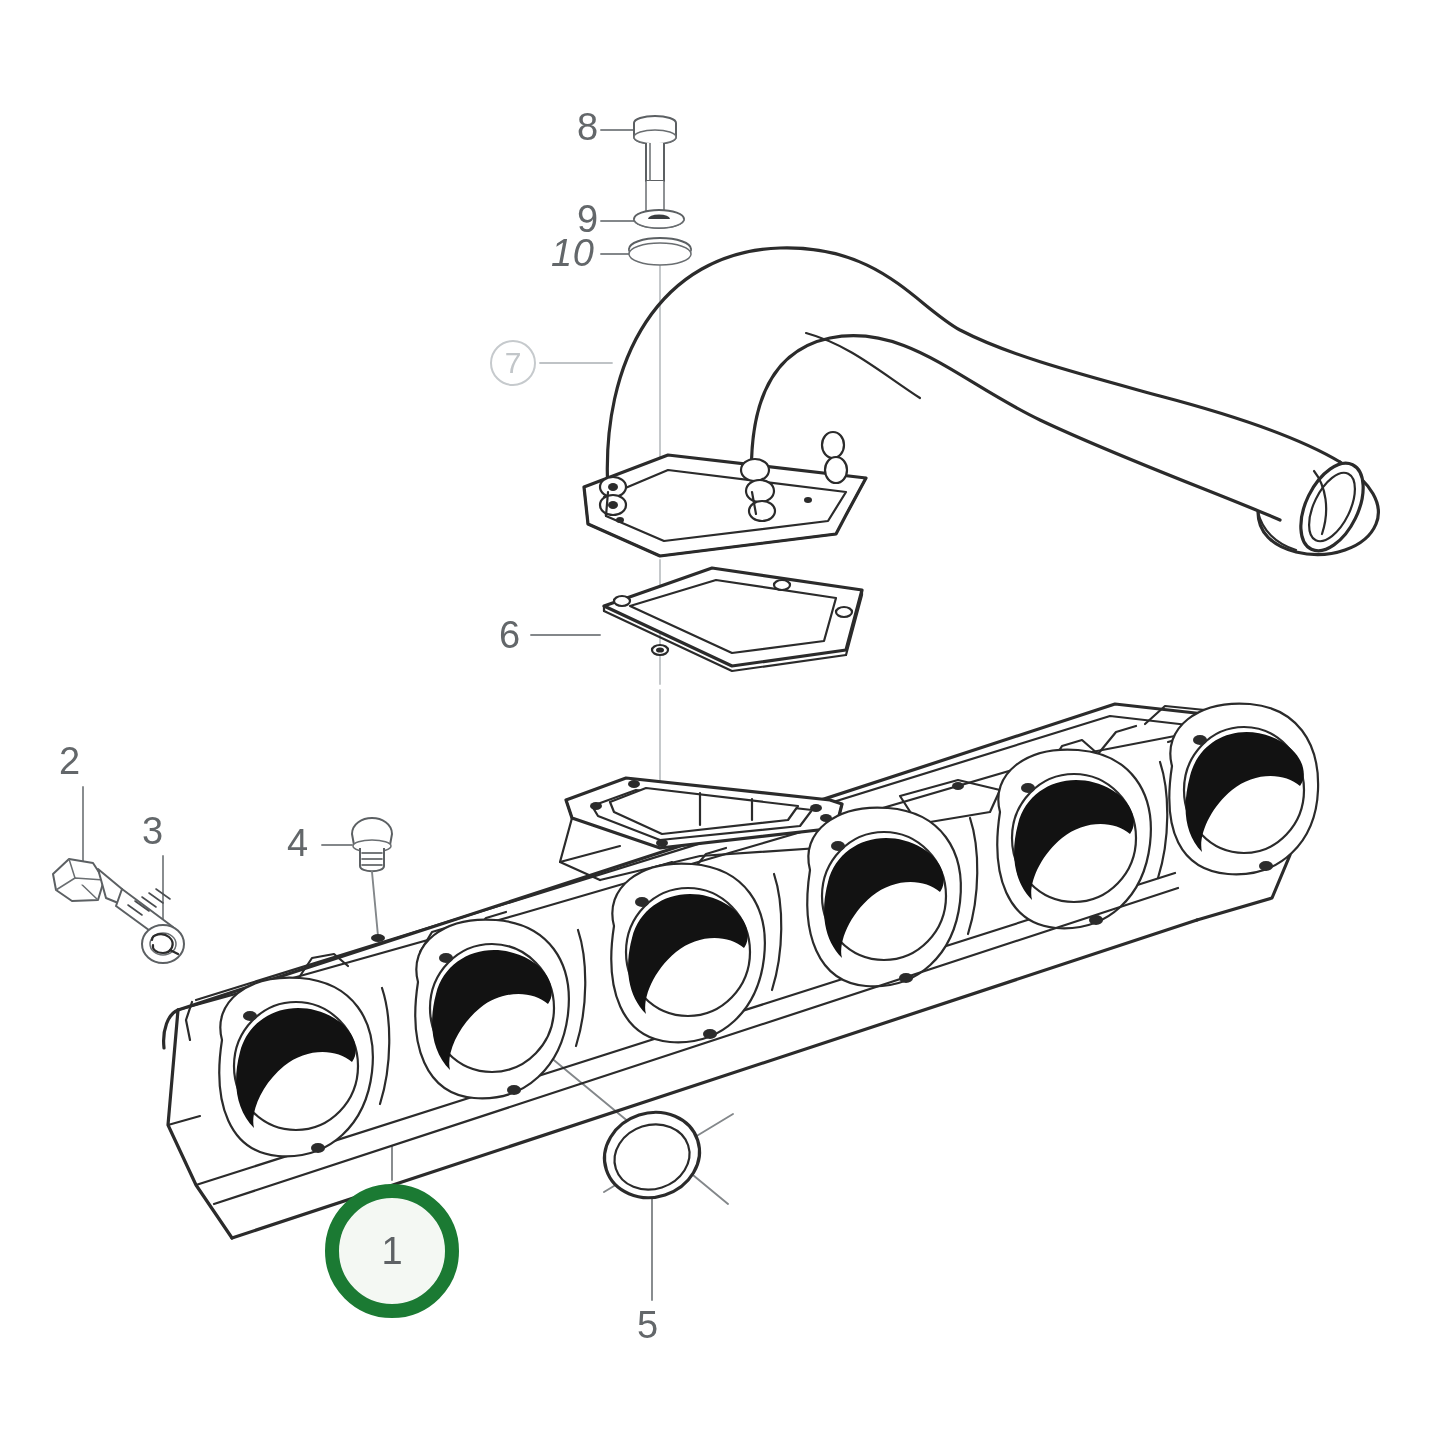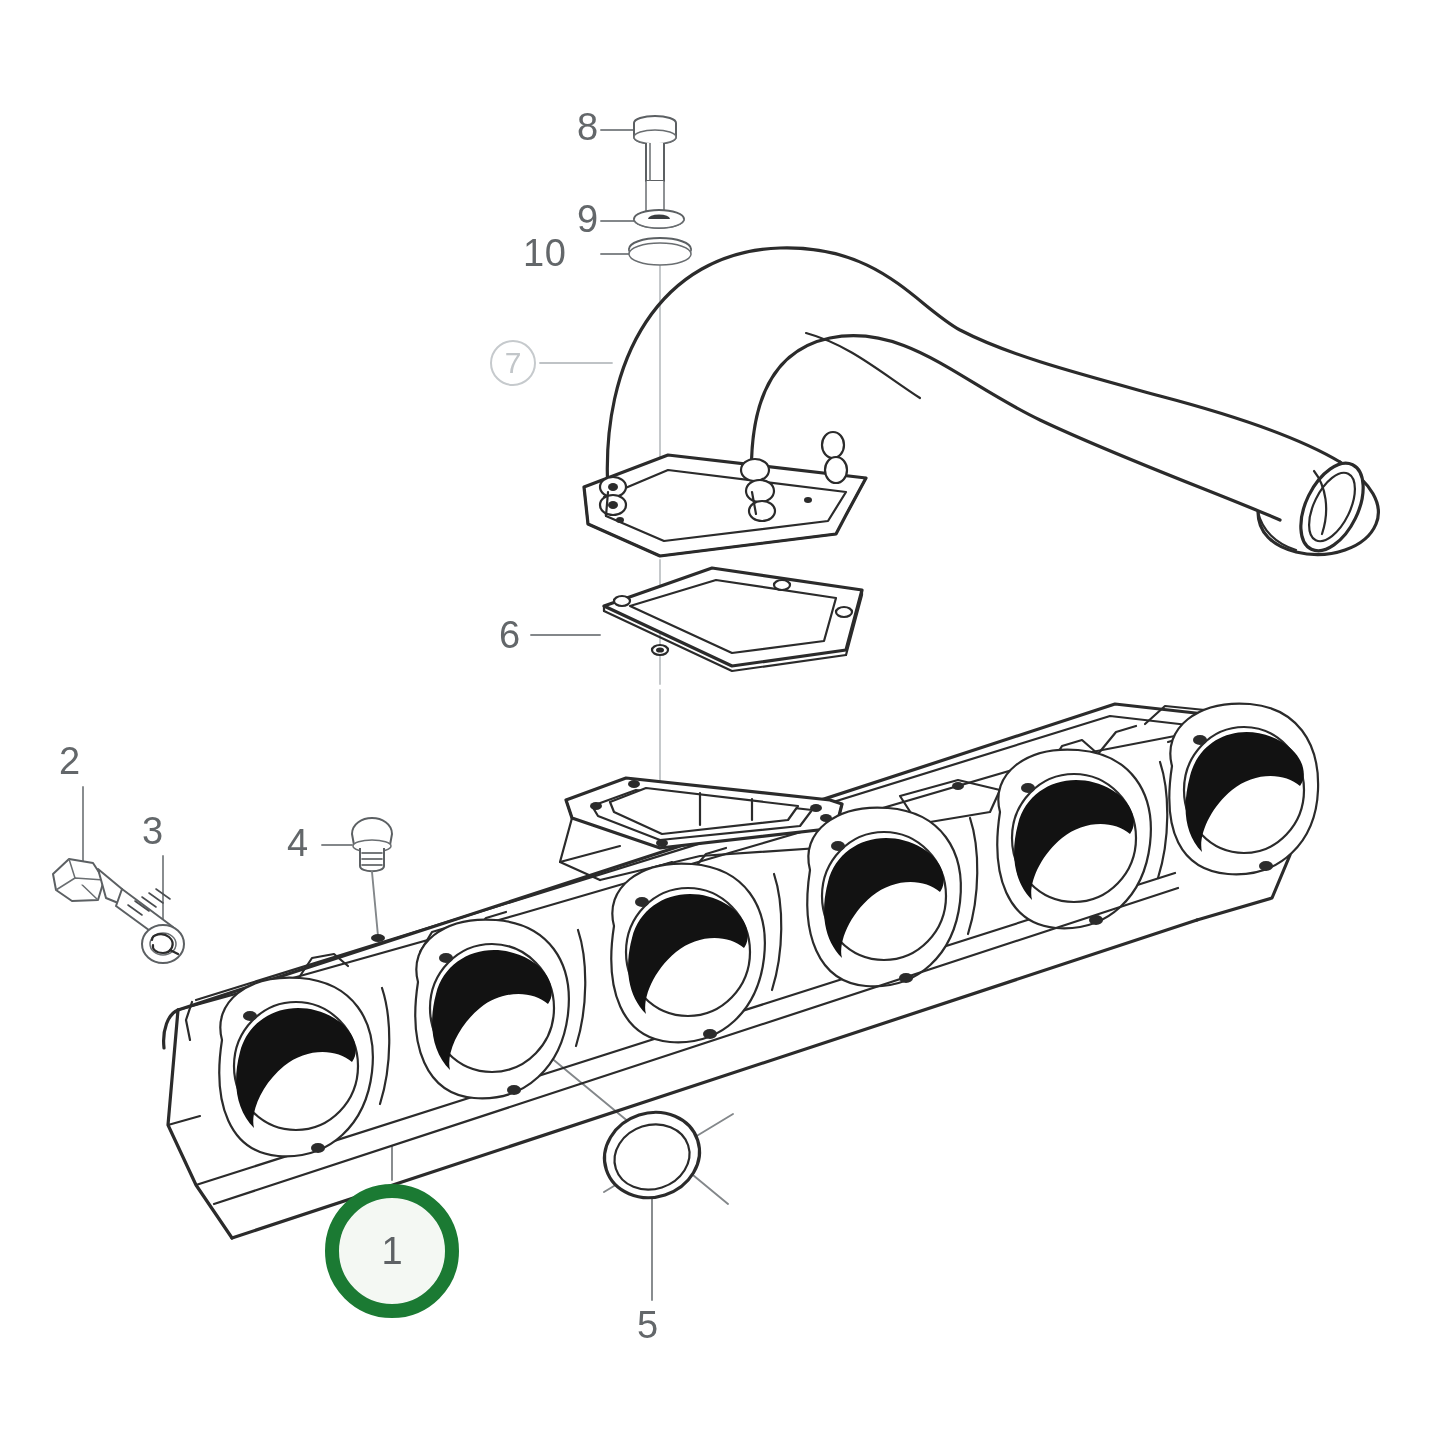--- a/index.html
+++ b/index.html
@@ -330,21 +330,21 @@
 
       <path class="ln2" d="M214 1204 L 1178 888"></path>
 
       <path class="ln2" d="M168 1125 L 200 1116"></path>
     </g>
 
   </svg>
 
   <div class="lbl dark" style="left:577px; top:108px;">8</div>
   <div class="lbl dark" style="left:577px; top:200px;">9</div>
-  <div class="lbl dark" style="left:523px; top:234px;">10</div>
+  <div class="lbl dark" style="left:551px; top:234px;font-style:italic;">10</div>
   <div class="lbl dark" style="left:499px; top:616px;">6</div>
   <div class="lbl dark" style="left:59px;  top:742px;">2</div>
   <div class="lbl dark" style="left:142px; top:812px;">3</div>
   <div class="lbl dark" style="left:287px; top:824px;">4</div>
   <div class="lbl dark" style="left:637px; top:1306px;">5</div>
 
   <div class="badge" id="badge-1" style="left:325px; top:1184px;">
     <span>1</span>
   </div>
 

